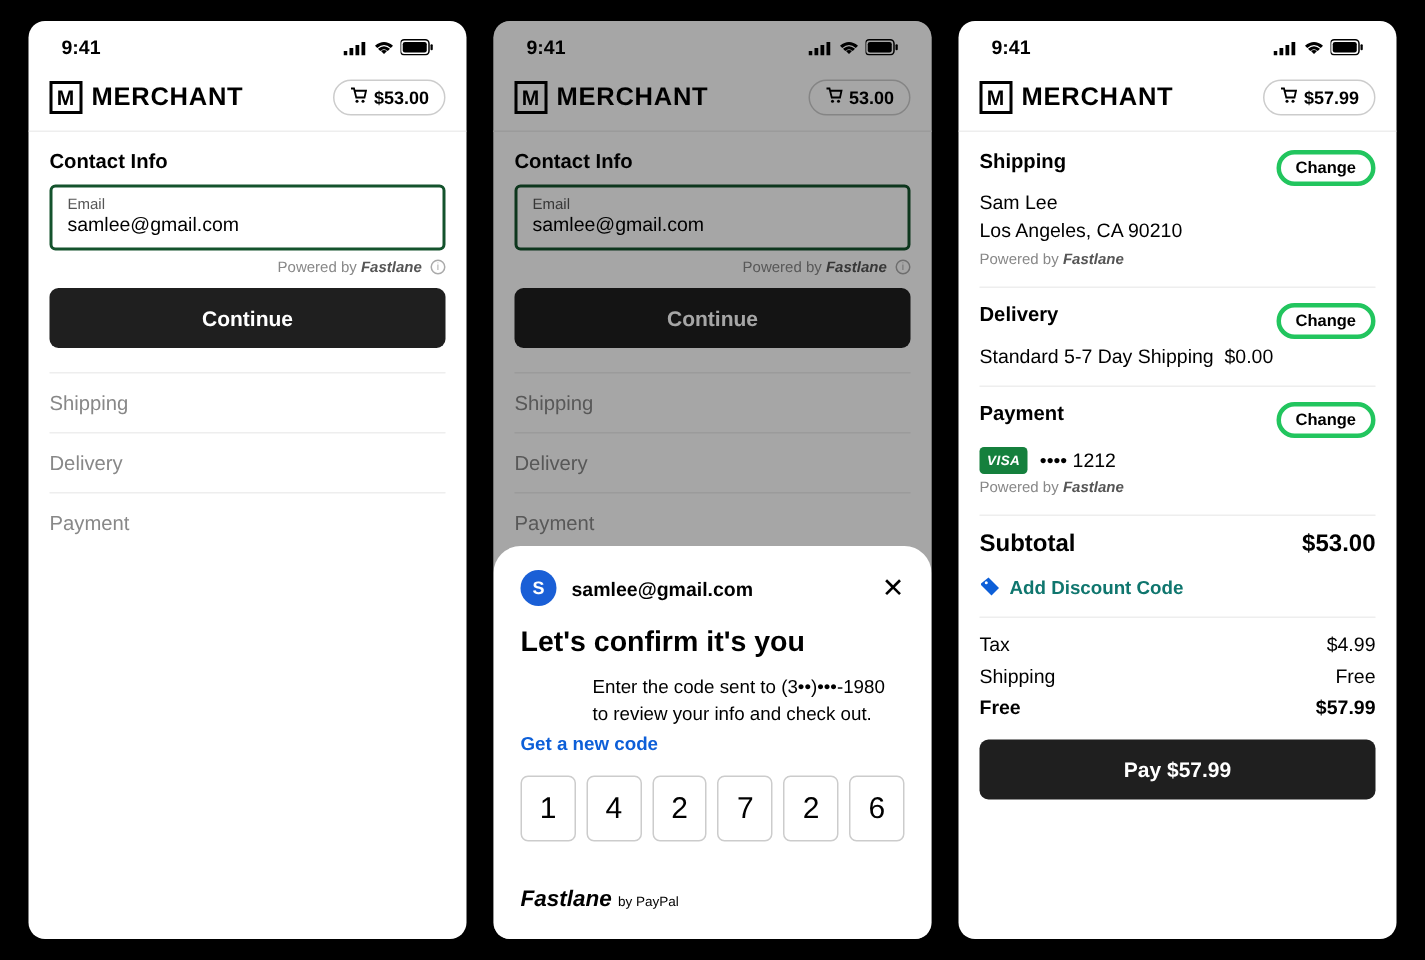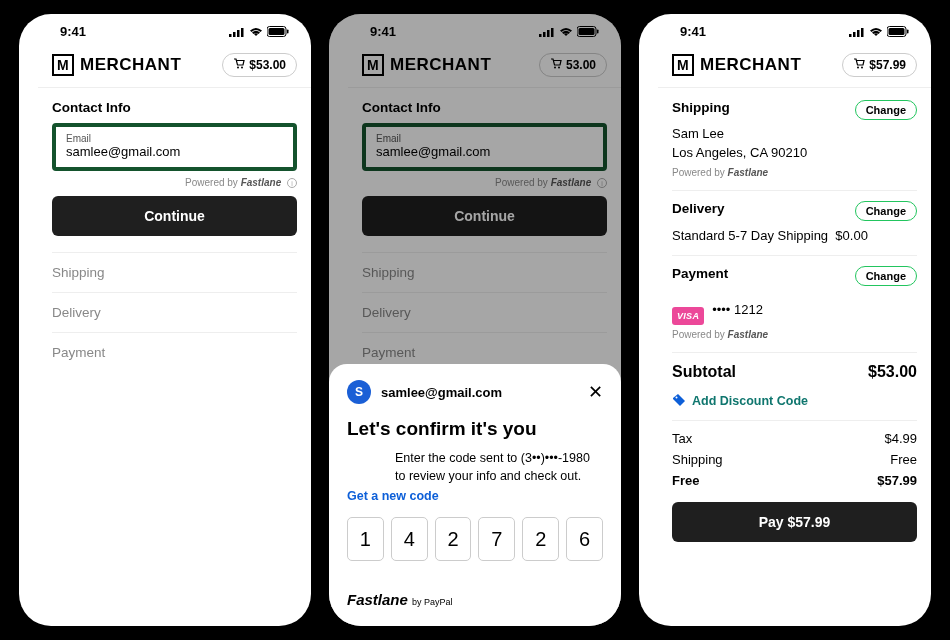--- a/index.html
+++ b/index.html
@@ -1,29 +1,29 @@
 <!DOCTYPE html>
 <html><head>
 <meta charset="utf-8">
 <style>
   *{box-sizing:border-box;margin:0;padding:0;font-family:-apple-system,BlinkMacSystemFont,"Segoe UI",Helvetica,Arial,sans-serif;}
   body{background:#000;width:950px;height:640px;display:flex;gap:18px;padding:14px;justify-content:center;}
-  .phone{width:292px;height:612px;background:#fff;border-radius:32px;overflow:hidden;position:relative;display:flex;flex-direction:column;padding-left:19px;}
+  .phone{width:292px;height:612px;background:#fff;border-radius:11px;overflow:hidden;position:relative;display:flex;flex-direction:column;}
   .dim{position:absolute;inset:0;background:rgba(0,0,0,.35);z-index:5;}
   .statusbar{display:flex;justify-content:space-between;align-items:center;padding:10px 22px 6px;font-size:13px;font-weight:600;}
   .sb-right{display:flex;gap:4px;align-items:center;}
   .bars,.wifi,.batt{display:inline-block;}
   .bars svg,.wifi svg,.batt svg{display:block;}
   .header{display:flex;justify-content:space-between;align-items:center;padding:8px 14px 10px;border-bottom:1px solid #eee;}
   .logo{display:flex;align-items:center;gap:6px;font-weight:800;font-size:17px;letter-spacing:.5px;}
   .logo-box{width:22px;height:22px;border:2px solid #000;display:flex;align-items:center;justify-content:center;font-size:14px;font-weight:900;}
   .cart{border:1px solid #ccc;border-radius:14px;padding:4px 10px;font-size:12px;font-weight:700;display:flex;align-items:center;gap:4px;}
   .content{flex:1;overflow:auto;padding:12px 14px;}
   .sect-title{font-size:13.5px;font-weight:700;margin-bottom:8px;}
-  .field{border:4px solid #14532d;border-radius:4px;padding:6px 10px 8px;margin-bottom:6px;}
+  .field{border:2px solid #14532d;border-radius:4px;padding:6px 10px 8px;margin-bottom:6px;}
   .field-label{font-size:10px;color:#555;}
   .field-value{font-size:13px;}
   .powered{text-align:right;font-size:10px;color:#888;margin-bottom:8px;}
   .powered i, .powered-s i{font-style:italic;font-weight:700;color:#555;}
   .powered-s{font-size:10px;color:#888;margin-top:4px;}
   .info-circle{display:inline-block;width:10px;height:10px;border:1px solid #aaa;border-radius:50%;font-size:7px;line-height:9px;text-align:center;color:#aaa;margin-left:3px;vertical-align:middle;}
   .btn-dark{background:#1f1f1f;color:#fff;text-align:center;padding:12px;border-radius:6px;font-size:14px;font-weight:600;margin-bottom:16px;cursor:pointer;}
   .step{padding:12px 0;border-top:1px solid #eee;font-size:13.5px;color:#888;}
   .sheet{position:absolute;left:0;right:0;bottom:0;background:#fff;border-radius:18px 18px 0 0;z-index:10;padding:16px 18px 18px;}
   .sheet-head{display:flex;align-items:center;gap:10px;margin-bottom:14px;}
@@ -32,25 +32,25 @@
   .close-x{font-size:18px;font-weight:400;cursor:pointer;}
   .sheet-title{font-size:19px;font-weight:700;margin-bottom:10px;}
   .sheet-body{font-size:12.5px;line-height:1.4;margin-bottom:4px;margin-left:48px;}
   .link{color:#0d5fd8;font-weight:600;font-size:12.5px;cursor:pointer;}
   .otp-row{display:flex;gap:7px;margin-top:14px;margin-bottom:30px;}
   .otp{flex:1;height:44px;border:1px solid #ccc;border-radius:5px;display:flex;align-items:center;justify-content:center;font-size:20px;}
   .fl-brand{font-size:15px;}
   .fl-brand b{font-style:italic;font-weight:800;}
   .fl-brand .sub{font-size:9px;font-weight:400;}
   .row{display:flex;justify-content:space-between;align-items:flex-start;margin-bottom:2px;}
-  .chip{border:1px solid #22c55e;border-radius:14px;padding:3px 10px;font-size:11px;font-weight:600;cursor:pointer;}
+  .chip{border:3px solid #22c55e;border-radius:14px;padding:3px 10px;font-size:11px;font-weight:600;cursor:pointer;}
   .addr{font-size:13px;line-height:1.45;}
   .section{padding:10px 0 12px;border-bottom:1px solid #eee;}
   .section:first-child{padding-top:0;}
-  .visa{background:#ec4899;color:#fff;font-size:9px;font-weight:800;font-style:italic;padding:4px 5px;border-radius:3px;letter-spacing:.3px;margin-top:12px;}
+  .visa{background:#15803d;color:#fff;font-size:9px;font-weight:800;font-style:italic;padding:4px 5px;border-radius:3px;letter-spacing:.3px;}
   .pay-row{display:flex;align-items:center;gap:8px;margin-top:6px;font-size:13px;}
   .del-row{font-size:13px;margin-top:4px;}
   .totals .row{font-size:13px;padding:2px 0;}
   .discount{display:flex;align-items:center;gap:6px;color:#0f766e;font-weight:700;font-size:12.5px;padding:10px 0;border-bottom:1px solid #eee;cursor:pointer;}
   .total-row{font-weight:700;font-size:14px;}
   .subtotal .row{font-weight:700;}
 </style>
 </head>
 <body>
 

